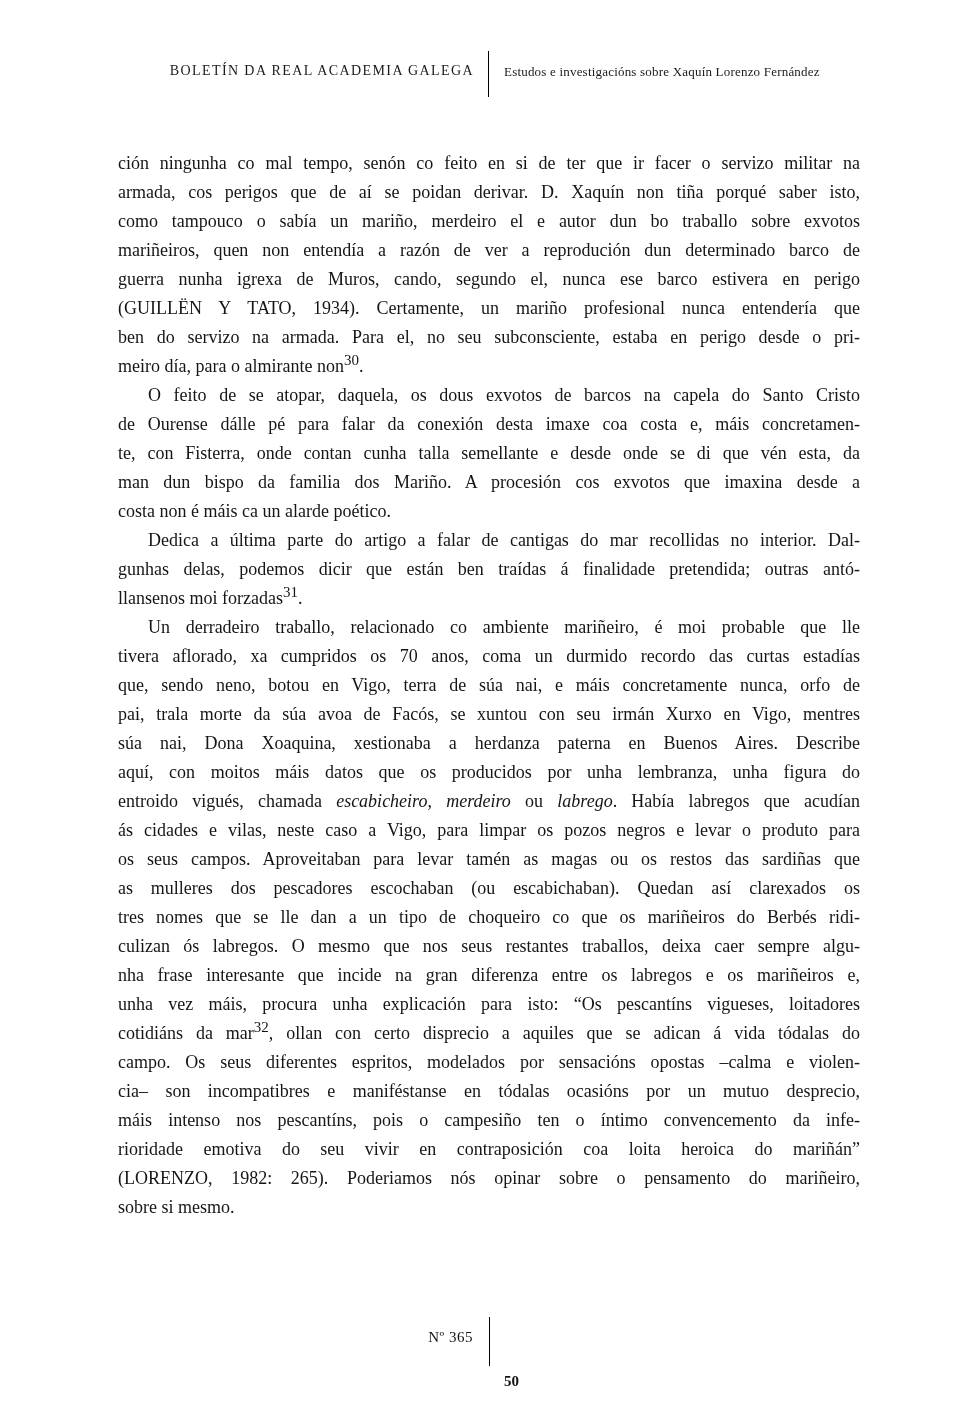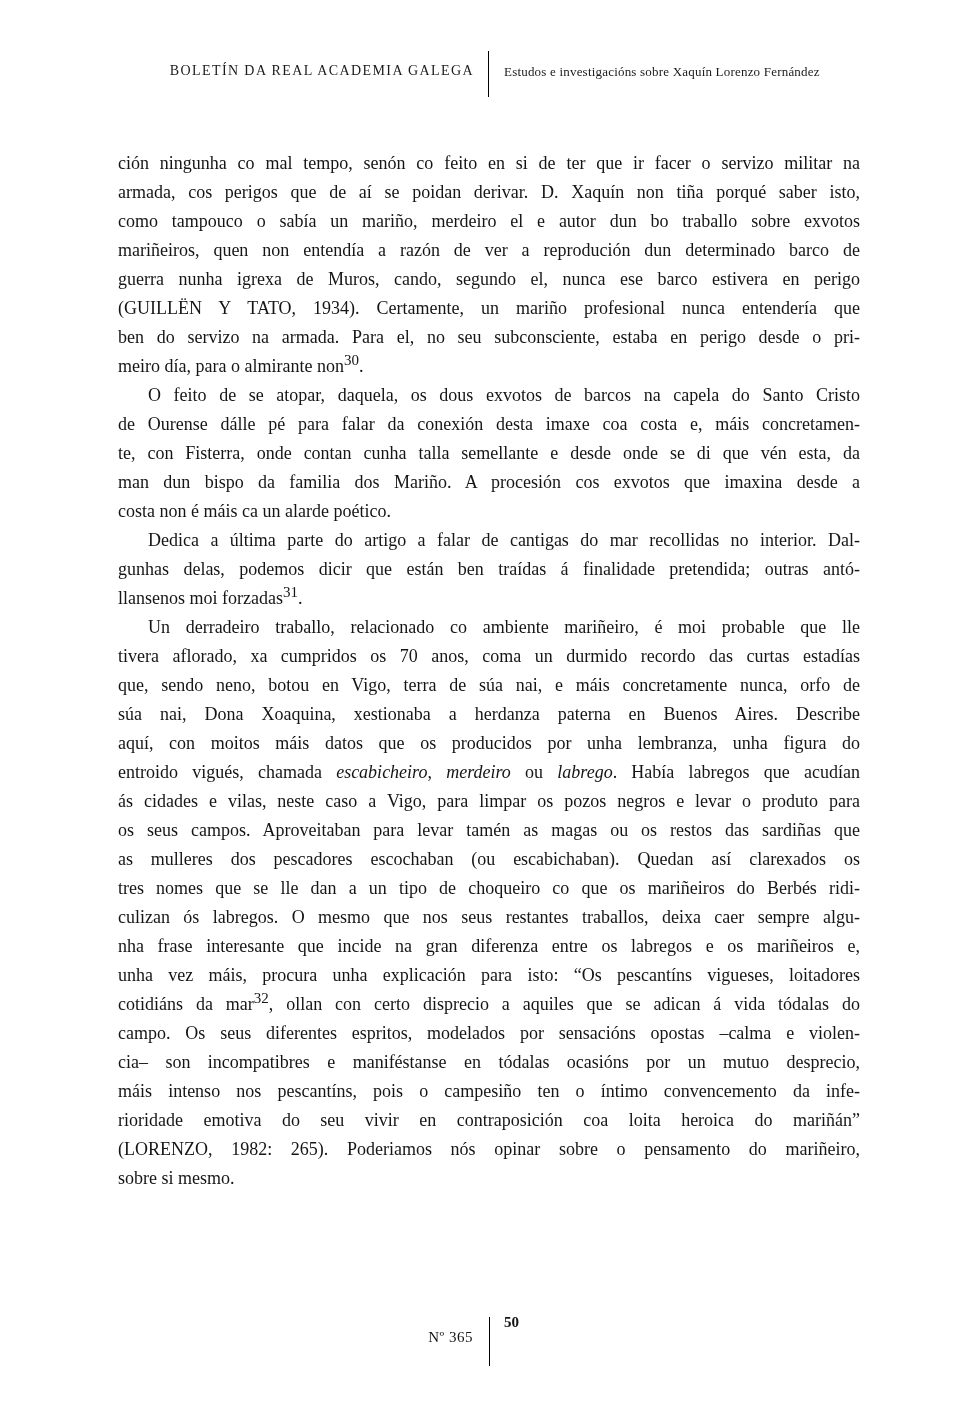--- a/index.html
+++ b/index.html
@@ -80,21 +80,21 @@
   .footer-divider {
     position: absolute;
     top: 1317px;
     left: 489px;
     width: 1px;
     height: 49px;
     background: #000;
   }
   .footer-page {
     position: absolute;
-    top: 1314px;
+    top: 1373px;
     left: 504px;
     font-size: 15px;
     font-weight: bold;
     white-space: nowrap;
     text-align: center;
   }
 </style>
 </head>
 <body>
 
@@ -119,20 +119,21 @@
       <div class="line"><span>de Ourense dálle pé para falar da conexión desta imaxe coa costa e, máis concretamen-</span></div>
       <div class="line"><span>te, con Fisterra, onde contan cunha talla semellante e desde onde se di que vén esta, da</span></div>
       <div class="line"><span>man dun bispo da familia dos Mariño. A procesión cos exvotos que imaxina desde a</span></div>
       <div class="line end"><span>costa non é máis ca un alarde poético.</span></div>
       <div class="line indent"><span>Dedica a última parte do artigo a falar de cantigas do mar recollidas no interior. Dal-</span></div>
       <div class="line"><span>gunhas delas, podemos dicir que están ben traídas á finalidade pretendida; outras antó-</span></div>
       <div class="line end"><span>llansenos moi forzadas</span><sup>31</sup><span>.</span></div>
       <div class="line indent"><span>Un derradeiro traballo, relacionado co ambiente mariñeiro, é moi probable que lle</span></div>
       <div class="line"><span>tivera aflorado, xa cumpridos os 70 anos, coma un durmido recordo das curtas estadías</span></div>
       <div class="line"><span>que, sendo neno, botou en Vigo, terra de súa nai, e máis concretamente nunca, orfo de</span></div>
+      <div class="line"><span>pai, trala morte da súa avoa de Facós, se xuntou con seu irmán Xurxo en Vigo, mentres</span></div>
       <div class="line"><span>súa nai, Dona Xoaquina, xestionaba a herdanza paterna en Buenos Aires. Describe</span></div>
       <div class="line"><span>aquí, con moitos máis datos que os producidos por unha lembranza, unha figura do</span></div>
       <div class="line"><span>entroido vigués, chamada </span><i>escabicheiro</i><span>, </span><i>merdeiro</i><span> ou </span><i>labrego</i><span>. Había labregos que acudían</span></div>
       <div class="line"><span>ás cidades e vilas, neste caso a Vigo, para limpar os pozos negros e levar o produto para</span></div>
       <div class="line"><span>os seus campos. Aproveitaban para levar tamén as magas ou os restos das sardiñas que</span></div>
       <div class="line"><span>as mulleres dos pescadores escochaban (ou escabichaban). Quedan así clarexados os</span></div>
       <div class="line"><span>tres nomes que se lle dan a un tipo de choqueiro co que os mariñeiros do Berbés ridi-</span></div>
       <div class="line"><span>culizan ós labregos. O mesmo que nos seus restantes traballos, deixa caer sempre algu-</span></div>
       <div class="line"><span>nha frase interesante que incide na gran diferenza entre os labregos e os mariñeiros e,</span></div>
       <div class="line"><span>unha vez máis, procura unha explicación para isto: “Os pescantíns vigueses, loitadores</span></div>

